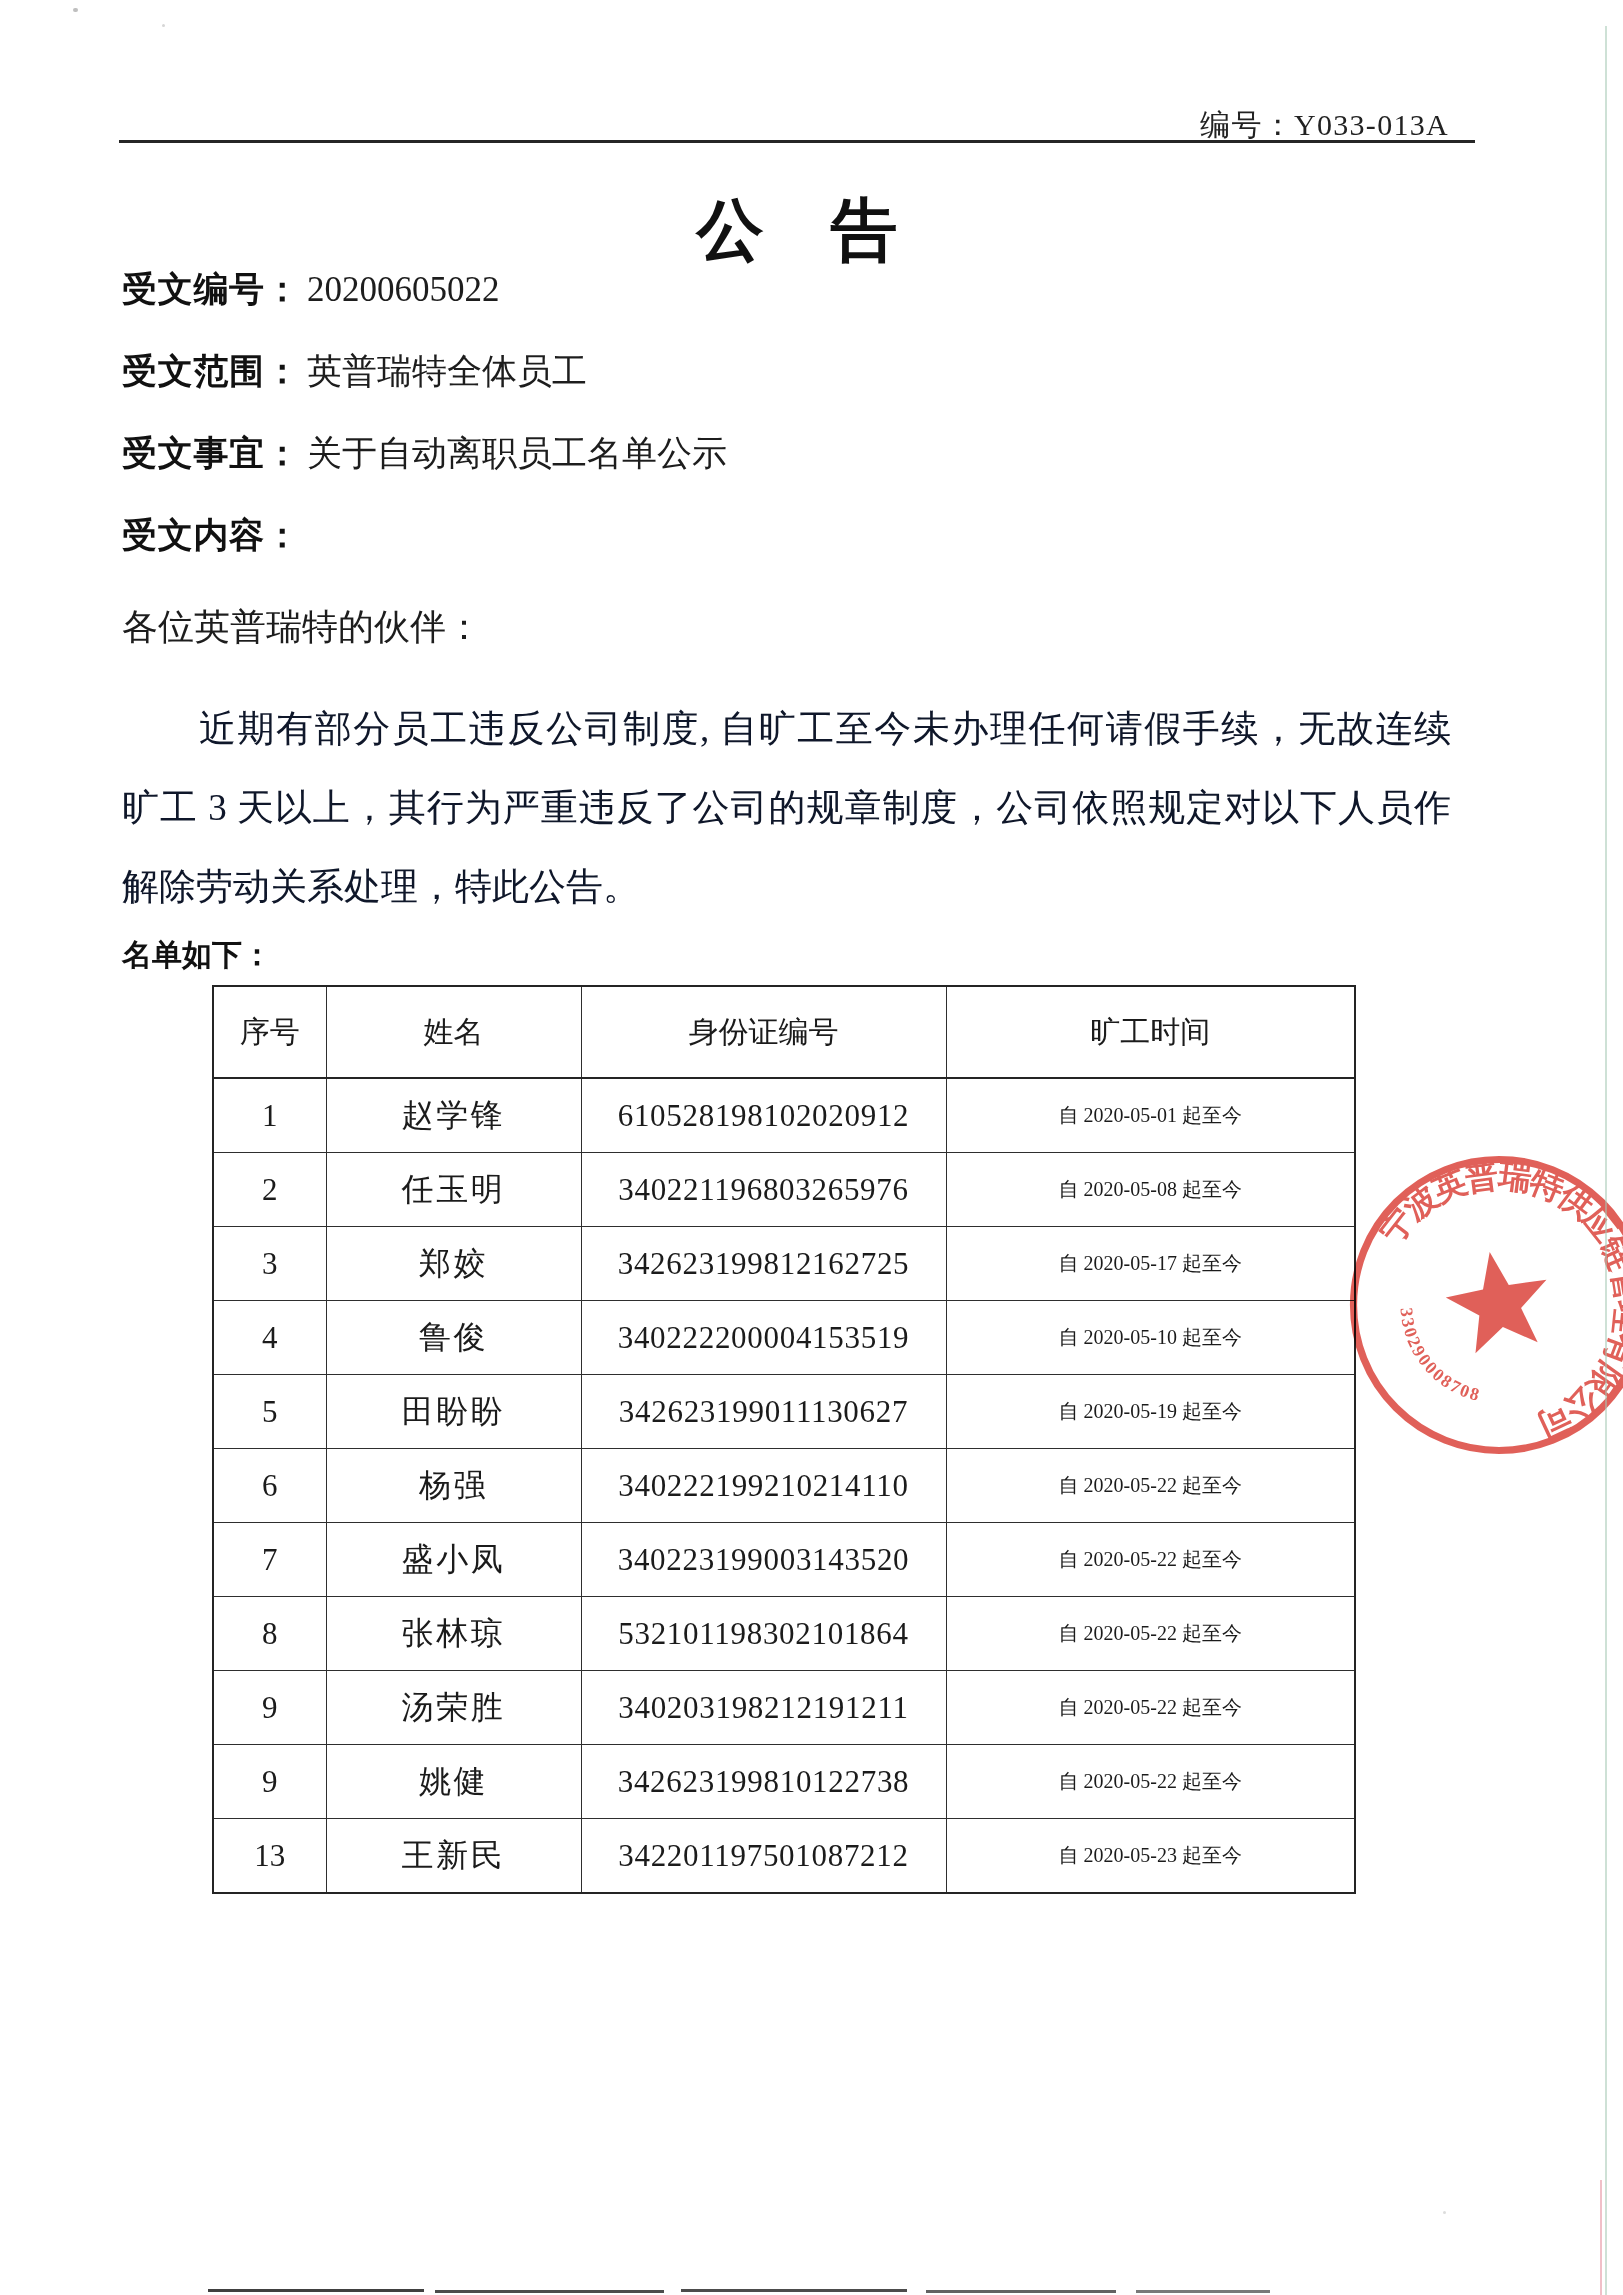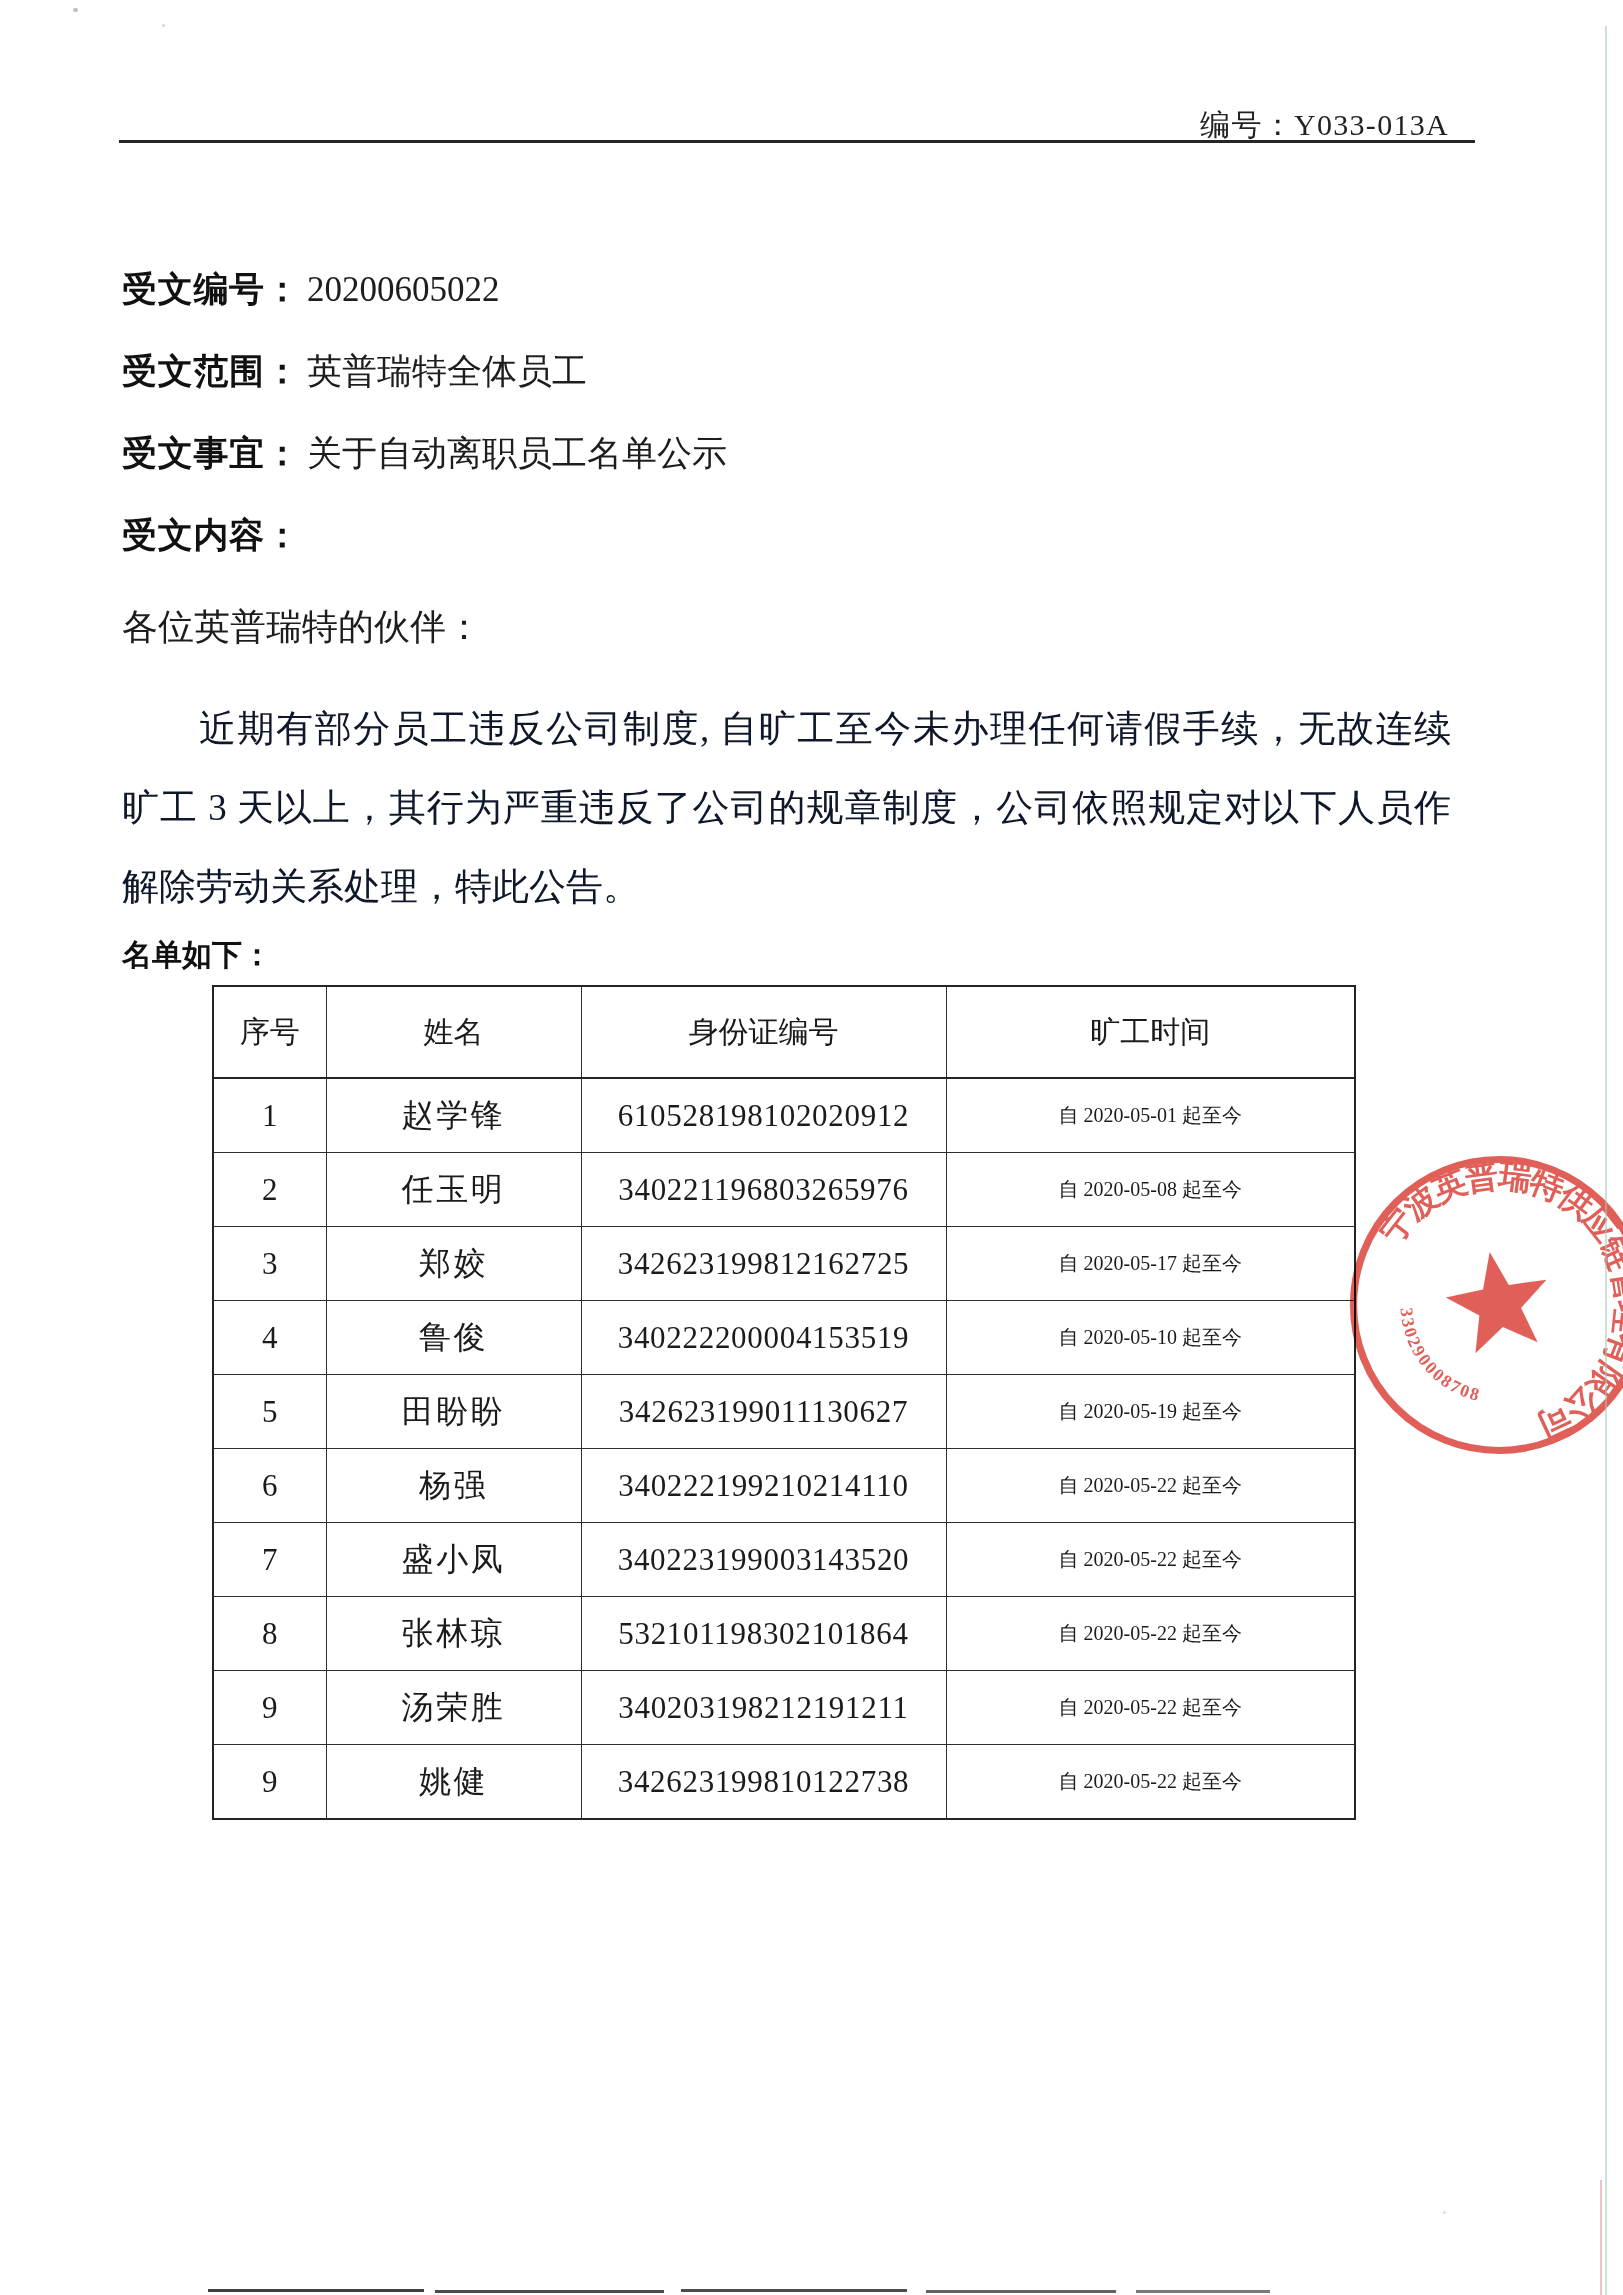--- a/index.html
+++ b/index.html
@@ -98,20 +98,21 @@
   }
   .speck{position:absolute;border-radius:50%;background:#8a8a8a;}
 </style>
 </head>
 <body>
 
 <div class="page">
 
   <div class="doc-number">编号：Y033-013A</div>
   <div class="header-rule"></div>
+  <div class="title">公　告</div>
 
   <div class="fields">
     <div class="field-row">
       <span class="field-label">受文编号：</span><span class="field-value">20200605022</span>
     </div>
     <div class="field-row">
       <span class="field-label">受文范围：</span><span class="field-value">英普瑞特全体员工</span>
     </div>
     <div class="field-row">
       <span class="field-label">受文事宜：</span><span class="field-value">关于自动离职员工名单公示</span>
@@ -200,20 +201,26 @@
           <td class="col-name">汤荣胜</td>
           <td class="col-id">340203198212191211</td>
           <td class="col-date">自 2020-05-22 起至今</td>
         </tr>
         <tr>
           <td class="col-seq">9</td>
           <td class="col-name">姚健</td>
           <td class="col-id">342623199810122738</td>
           <td class="col-date">自 2020-05-22 起至今</td>
         </tr>
+        <tr>
+          <td class="col-seq">13</td>
+          <td class="col-name">王新民</td>
+          <td class="col-id">342201197501087212</td>
+          <td class="col-date">自 2020-05-23 起至今</td>
+        </tr>
       </tbody>
   </table>
 
   <svg class="seal" viewBox="0 0 470 470">
     <defs>
       <path id="ringPath" d="M 79.1 145 A 180 180 0 1 1 266.3 412.3" fill="none"></path>
       <path id="serialPath" d="M 85 240 A 150 150 0 0 0 209 382.7" fill="none"></path>
     </defs>
     <circle cx="235" cy="235" r="222" fill="none" stroke-width="11" stroke="#dc4a42"></circle>
     <polygon points="220.8,154.2 210.6,211.4 153.8,223.6 205.0,251.0 199.1,308.7 240.9,268.5 294.0,292.0 268.7,239.7 307.4,196.5 249.9,204.4" fill="#dc4a42"></polygon>

